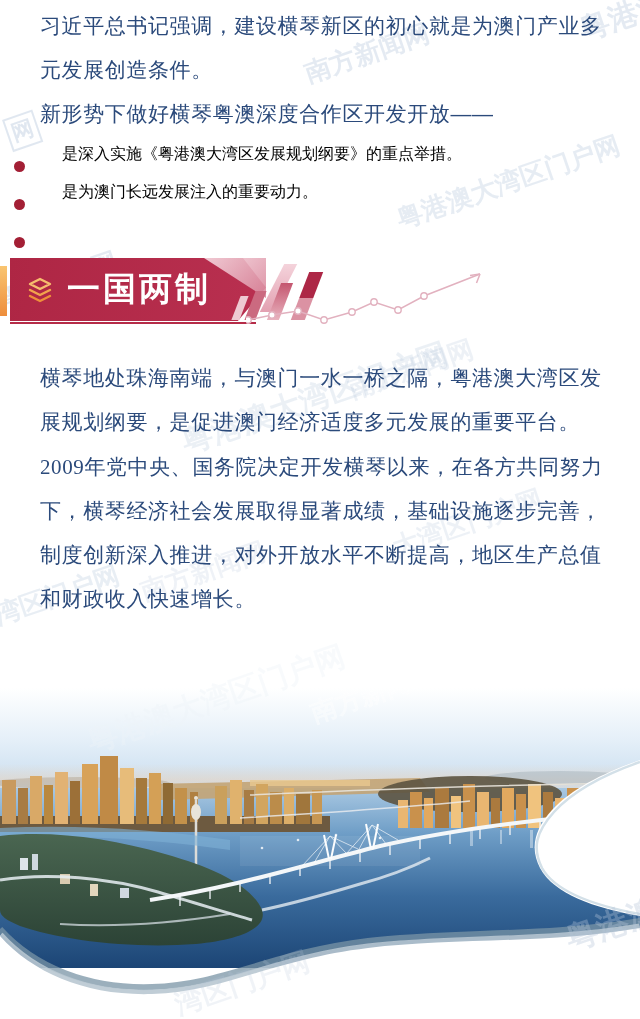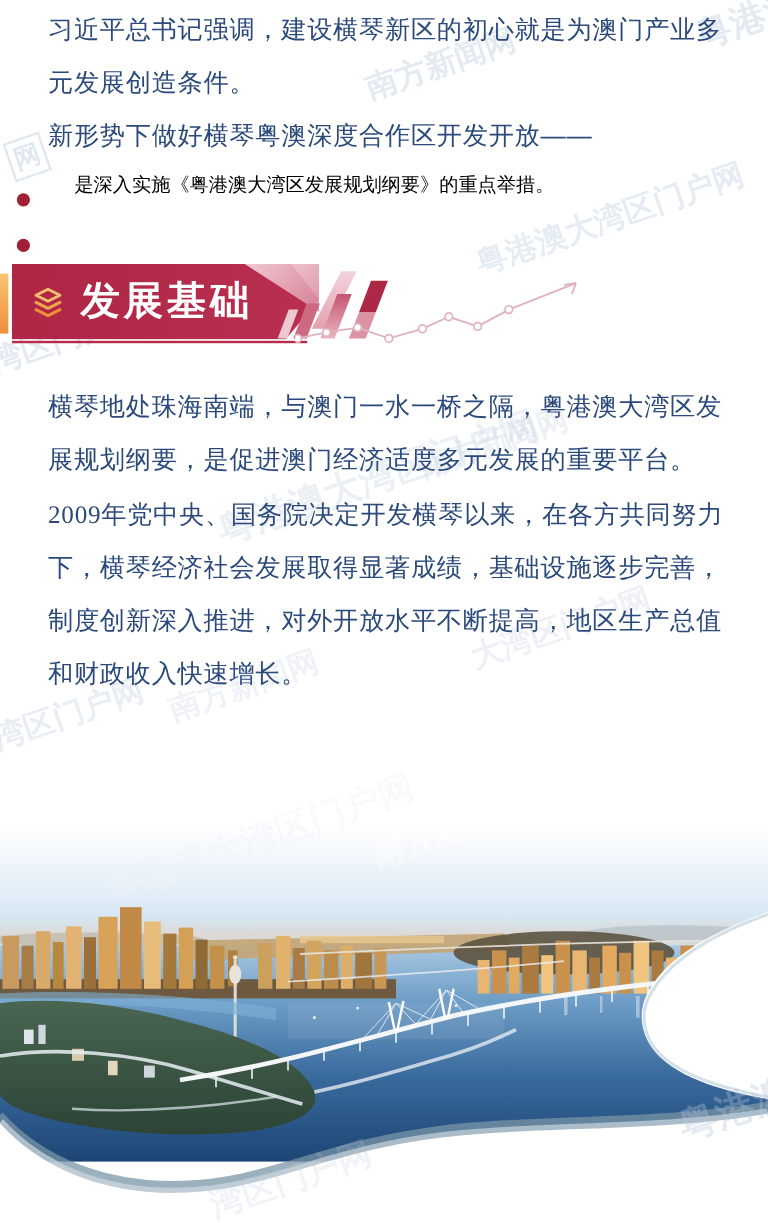--- a/index.html
+++ b/index.html
@@ -69,33 +69,37 @@
   <div class="intro">
     <p class="t">习近平总书记强调，建设横琴新区的初心就是为澳门产业多元发展创造条件。</p>
     <p class="t">新形势下做好横琴粤澳深度合作区开发开放——</p>
     <ul class="bullets">
       <li>
         <span class="dot"></span>
         <span class="t">是深入实施《粤港澳大湾区发展规划纲要》的重点举措。</span>
       </li>
       <li>
         <span class="dot"></span>
+        <span class="t">是为澳门长远发展注入的重要动力。</span>
+      </li>
+      <li>
+        <span class="dot"></span>
       </li>
     </ul>
   </div>
 
   <div class="section-banner">
     <div class="orange-strip"></div>
     <div class="ribbon">
       <svg class="layers-icon" width="34" height="30" viewBox="0 0 34 30">
         <path d="M7,9 L17,4 L27,9 L17,14 Z" fill="none" stroke="#f6bd6e" stroke-width="2.4" stroke-linejoin="round"></path>
         <path d="M7,15 L17,20 L27,15" fill="none" stroke="#f2a44c" stroke-width="2.4" stroke-linejoin="round" stroke-linecap="round"></path>
         <path d="M7,21 L17,26 L27,21" fill="none" stroke="#ee8f3a" stroke-width="2.4" stroke-linejoin="round" stroke-linecap="round"></path>
       </svg>
-      <span class="title">发展基础</span>
+      <span class="title">一国两制</span>
     </div>
     <div class="corner-tri"></div>
     <div class="slash slash-pale"></div>
     <div class="slash bar0"></div>
     <div class="slash bar1"></div>
     <div class="slash bar2"></div>
     <div class="slash bar3"></div>
     <div class="head-line"></div>
     <svg class="trend" width="275" height="56" viewBox="0 0 275 56">
       <polyline points="2,50 26,45 52,41 78,50 106,42 128,32 152,40 178,26 234,4" fill="none" stroke="#e2b1bf" stroke-width="1.5"></polyline>

